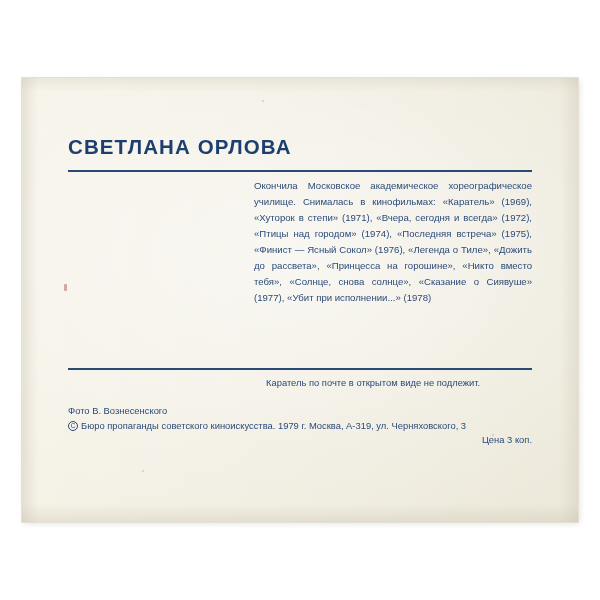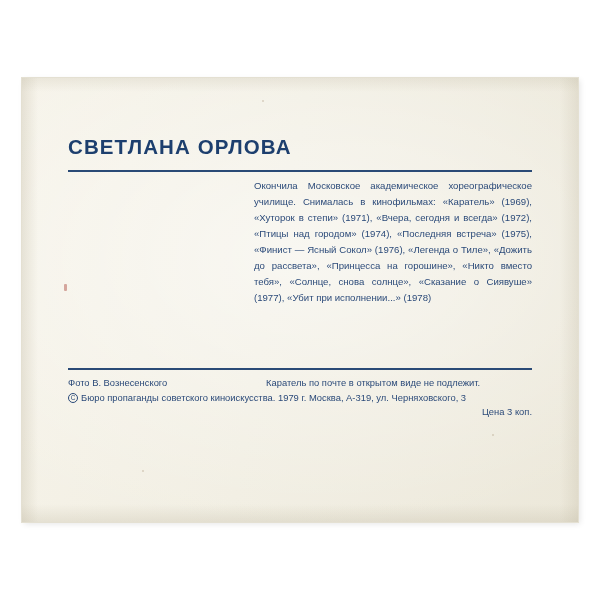--- a/index.html
+++ b/index.html
@@ -99,21 +99,21 @@
     color: #2b4a79;
     font-size: 9.4px;
     line-height: 14.5px;
     font-family: "Liberation Sans", sans-serif;
   }
   .footer-row {
     position: relative;
     display: block;
     white-space: nowrap;
   }
-  .f-left { display: inline-block; }
+  .f-left { display: inline-block; margin-top: 28px; }
   .f-mid {
     position: absolute;
     left: 198px;
     top: 0;
   }
   .f-right {
     position: absolute;
     right: 0;
     top: 0;
   }

